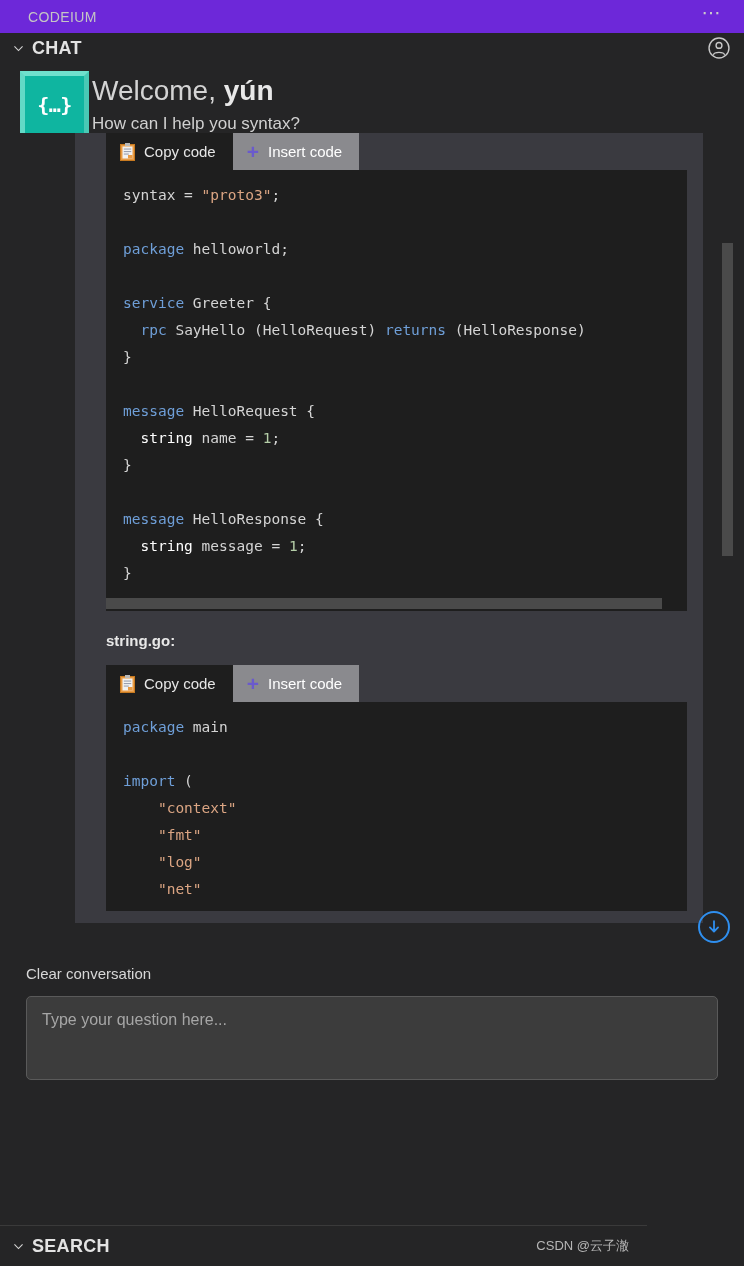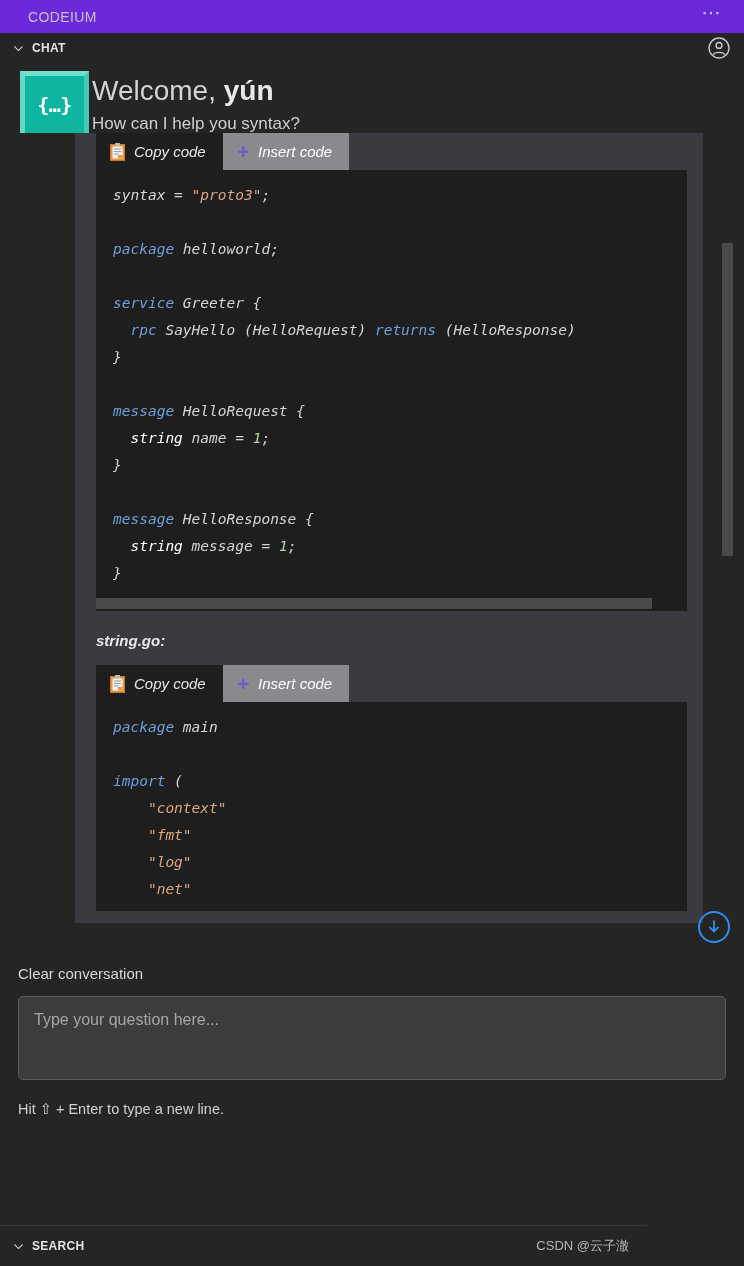--- a/index.html
+++ b/index.html
@@ -56,21 +56,21 @@
   }
   .chevron {
     width: 18px;
     margin-left: 9px;
     display: flex;
     justify-content: center;
     align-items: center;
   }
   .chevron svg { display:block; }
   .section-title {
-    font-size: 12px;
+    font-size: 18px;
     font-weight: bold;
     letter-spacing: 0.3px;
     color: #e3e3e3;
     margin-left: 5px;
   }
   .account-icon {
     position: absolute;
     right: 12px;
     top: 2px;
   }
@@ -134,21 +134,21 @@
     background: #252526;
   }
   .bubble {
     position: absolute;
     left: 75px;
     top: 0;
     width: 628px;
     background: #3a3a40;
     padding: 0;
   }
-  .bubble-inner { padding: 0 0 12px 4px; font-style: italic; }
+  .bubble-inner { padding: 0 0 12px 14px; }
 
   
   .code-card { margin: 0 16px 0 17px; }
   .code-toolbar { display: flex; height: 37px; }
   .tb-btn {
     display: flex;
     align-items: center;
     padding: 0 17px 0 14px;
     font-size: 15px;
     color: #e6e6e6;
@@ -216,21 +216,21 @@
     border: 2px solid #2f8fef;
     box-sizing: border-box;
     display: flex;
     align-items: center;
     justify-content: center;
     background: transparent;
     cursor: pointer;
   }
 
   
-  .composer { padding: 0 18px; }
+  .composer { padding: 0 26px; }
   .clear-link {
     font-size: 15px;
     color: #d7d7d7;
     padding: 12px 0 14px 0;
     cursor: pointer;
     display: inline-block;
   }
   .question-box {
     width: 100%;
     box-sizing: border-box;
@@ -408,21 +408,20 @@
   <div class="scroll-fab">
     <svg width="18" height="18" viewBox="0 0 20 20">
       <path d="M10 3.5 L10 15 M5.5 10.5 L10 15.2 L14.5 10.5" stroke="#2f8fef" stroke-width="2" fill="none" stroke-linecap="round" stroke-linejoin="round"></path>
     </svg>
   </div>
 </div>
 
 <div class="composer">
   <div class="clear-link">Clear conversation</div>
   <textarea class="question-box" placeholder="Type your question here..." style=""></textarea>
-  <div class="hint">Hit ⇧ + Enter to type a new line.</div>
 </div>
 
 <div class="bottom-section">
   <span class="chevron">
     <svg width="13" height="13" viewBox="0 0 16 16">
         <path d="M3 5.5 L8 10.5 L13 5.5" stroke="#d4d4d4" stroke-width="1.4" fill="none"></path>
       </svg>
   </span>
   <span class="section-title">SEARCH</span>
   <span class="watermark">CSDN @云子澈</span>

